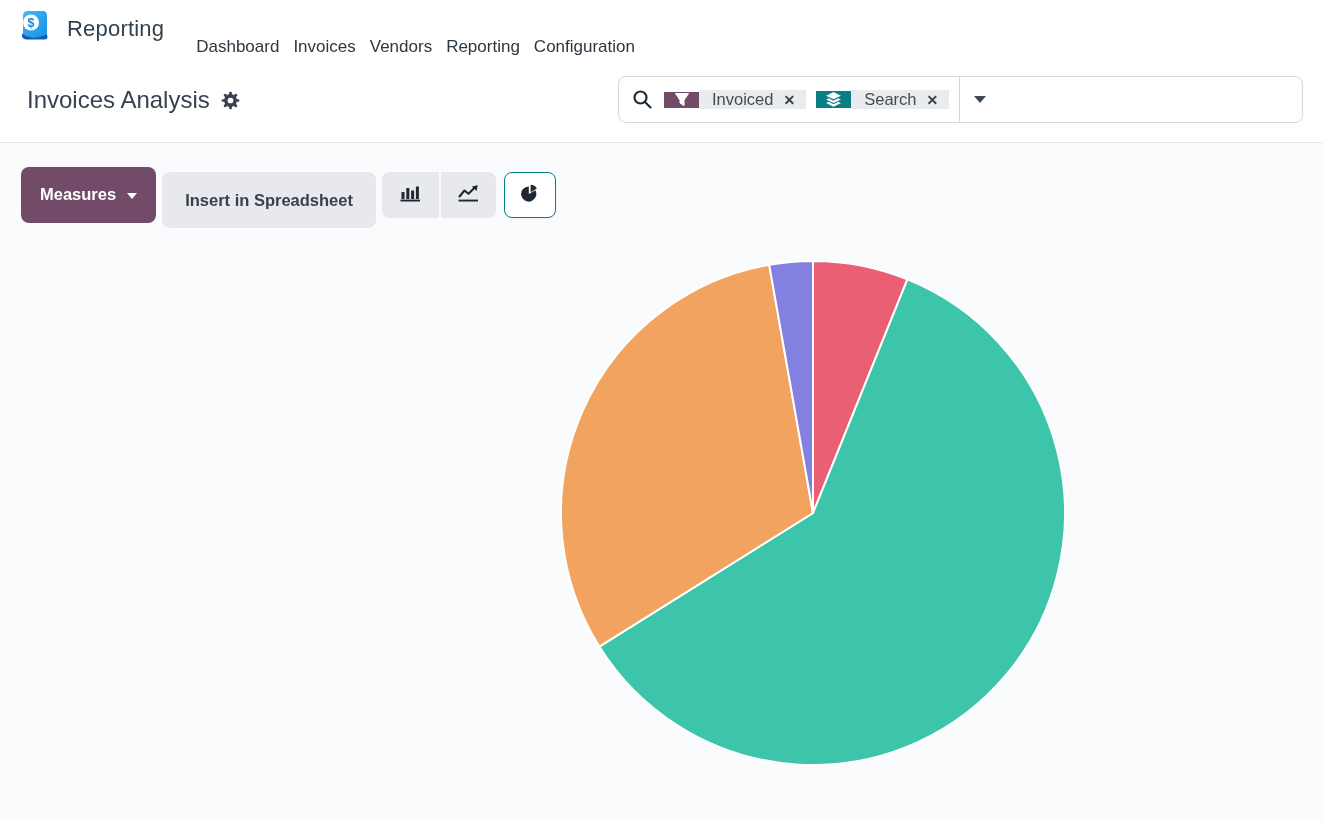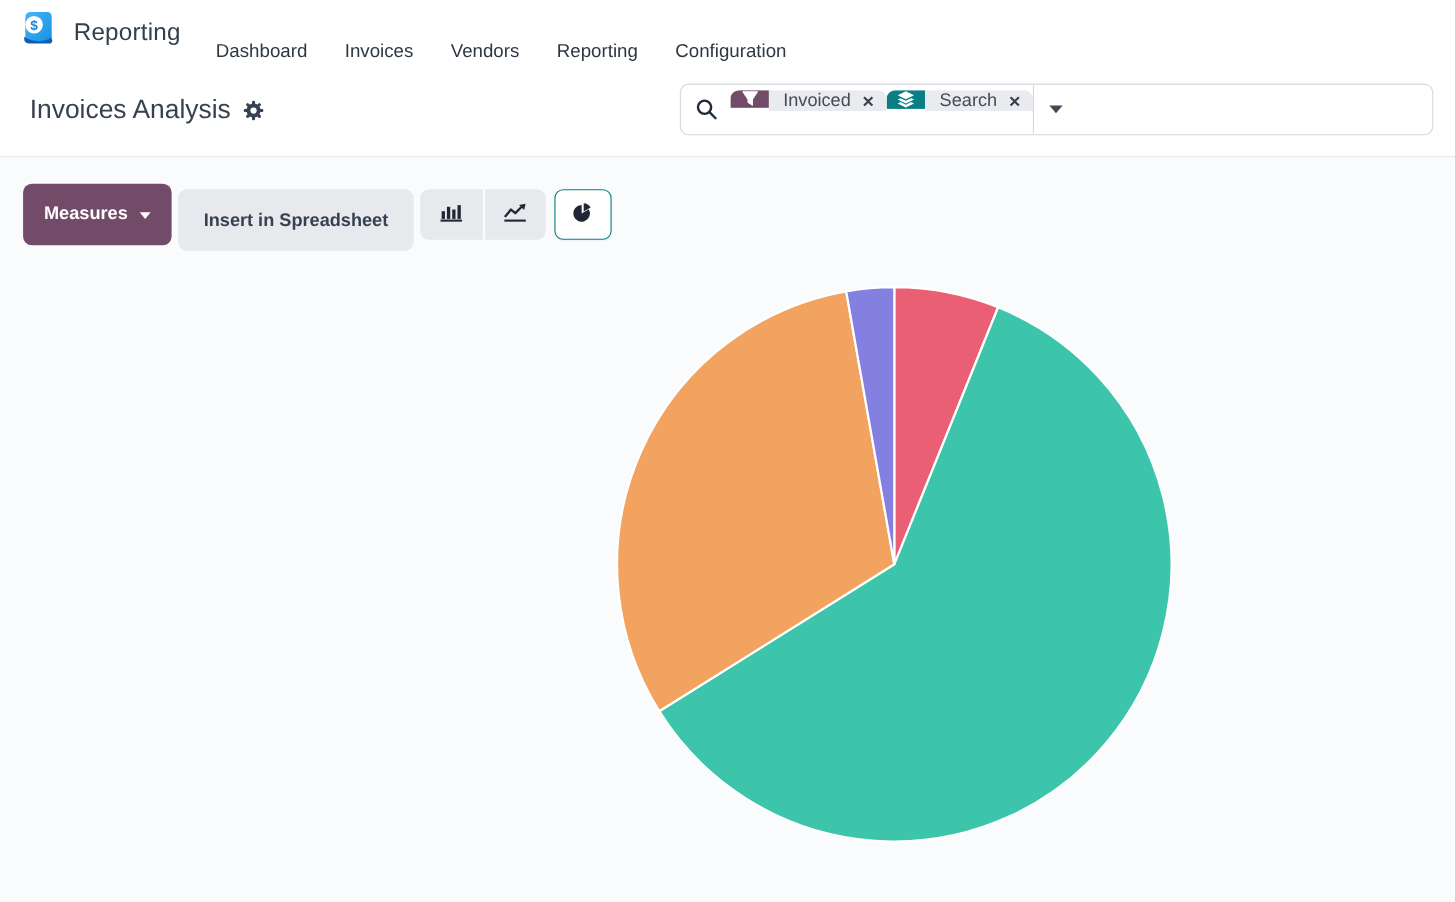--- a/index.html
+++ b/index.html
@@ -6,39 +6,39 @@
   body { margin: 0; font-family: "Liberation Sans", sans-serif; background: #fafbfc; }
   .page { position: relative; width: 1323px; height: 820px; overflow: hidden; background: #fafbfc; }
 
   
   .navbar {
     position: absolute; top: 0; left: 0; right: 0; height: 57px;
     background: #ffffff; display: flex; align-items: center; padding: 0 16px;
   }
   .brand { display: flex; align-items: center; gap: 14px; cursor: pointer; }
   .brand-name { font-size: 22px; color: #33404d; letter-spacing: .2px; }
-  .nav-menu { display: flex; align-items: flex-start; gap: 34px; margin-left: 32px; margin-top: 37px; }
+  .nav-menu { display: flex; align-items: flex-start; gap: 14px; margin-left: 32px; margin-top: 37px; }
   .nav-item { font-size: 17px; color: #2d3742; cursor: pointer; white-space: nowrap; }
 
   
   .control-panel {
     position: absolute; top: 57px; left: 0; right: 0; height: 86px;
     background: #ffffff; border-bottom: 1px solid #e4e7ea;
   }
   .cp-title-row { position: absolute; left: 27px; top: 0; height: 86px; display: flex; align-items: center; gap: 11px; }
   .cp-title { font-size: 24px; color: #374151; }
   .gear-btn { display: flex; align-items: center; cursor: pointer; }
 
   .search-bar {
     position: absolute; right: 20px; top: 19px; width: 685px; height: 47px;
     background: #fff; border: 1px solid #d5d8dc; border-radius: 8px;
     display: flex; align-items: center; padding-left: 13px;
   }
   .search-icon-wrap { display: flex; align-items: center; margin-right: 11px; }
-  .facet { display: flex; align-items: flex-start; height: 35px; border-radius: 8px; overflow: hidden; flex: none; }
+  .facet { display: flex; align-items: center; height: 35px; border-radius: 8px; overflow: hidden; margin-right: 10px; flex: none; }
   .facet-icon-box { width: 35px; display: flex; align-items: center; justify-content: center; }
   .facet-body { background: #e9ebee; display: flex; align-items: center; padding: 0 11px 0 13px; gap: 10px; }
   .facet-label { font-size: 16.5px; color: #434c56; }
   .facet-remove { font-size: 14px; color: #39404a; cursor: pointer; font-weight: 700; line-height: 1; }
   .search-input { flex: 1; border: none; outline: none; font-size: 17px; color: #374151; min-width: 40px; background: transparent; font-family: "Liberation Sans", sans-serif; }
   .search-input::placeholder { color: #a5abb3; }
   .search-dropdown {
     width: 41px; align-self: stretch; border-left: 1px solid #d5d8dc;
     display: flex; align-items: center; justify-content: center; cursor: pointer;
   }

